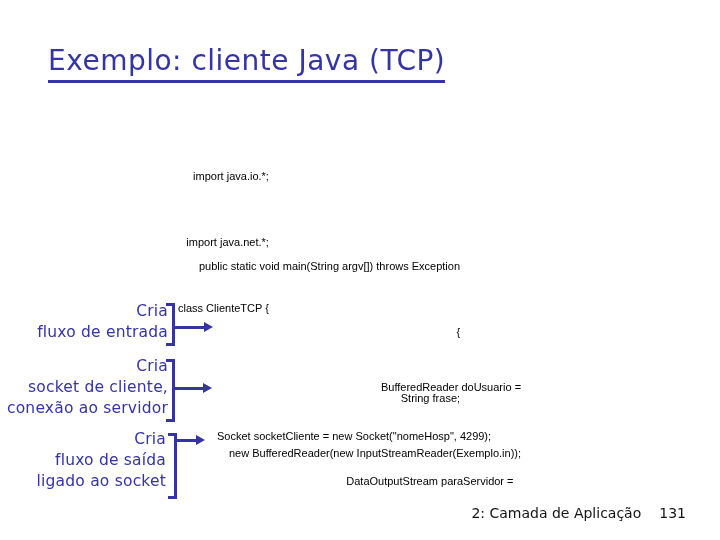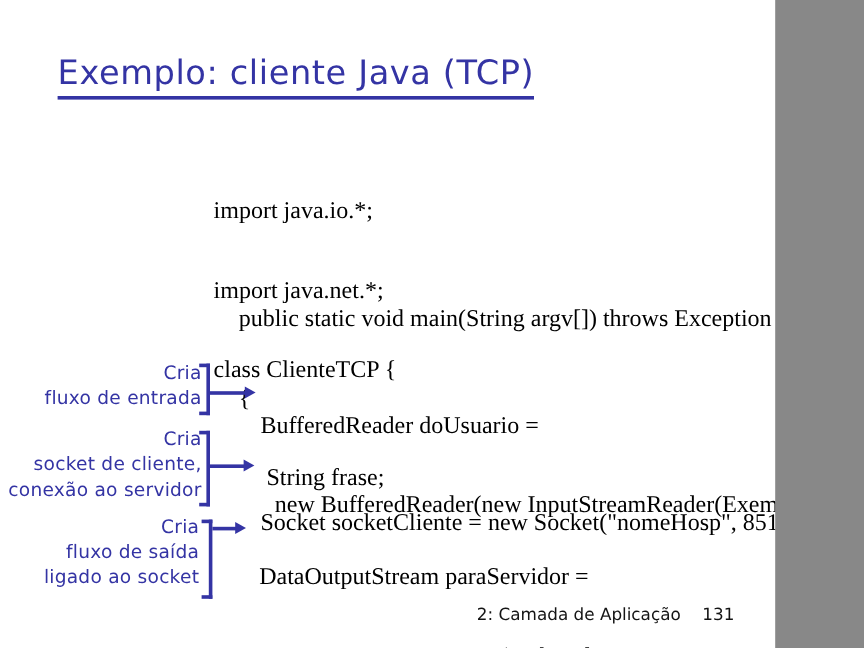--- a/index.html
+++ b/index.html
@@ -5,48 +5,49 @@
   :root{
     --accent:#3434a4;
     --code:#000000;
     --footer:#141414;
     --bg:#ffffff;
   }
   *{margin:0;padding:0;box-sizing:border-box;}
   html,body{background:#888;}
   .slide{
     position:relative;
-    width:646px;height:540px;
+    width:720px;height:540px;
     background:var(--bg);
     overflow:hidden;
     font-family:"Liberation Sans", sans-serif;
   }
   
   .title{
     position:absolute;left:48px;top:44px;
     font-family:"DejaVu Sans", sans-serif;
     font-size:28px;font-weight:500;
     letter-spacing:0.5px;
     color:var(--accent);
     border-bottom:3px solid var(--accent);
     padding-bottom:3px;
   }
   
   .code{
     position:absolute;
-    font-family:Liberation Serif, serif;
-    font-size:20px;line-height:22px;
+    font-family:Liberation Sans, sans-serif;
+    font-size:11px;line-height:22px;
     color:var(--code);
     white-space:pre;
+    text-align:right;
   }
   .code .ind1{padding-left:23px;}
   .code .ind2{padding-left:12px;}
   .b1{left:178px;top:121px;}
   .b2{left:199px;top:211px;}
-  .b3{left:217px;top:300px;}
+  .b3{left:217px;top:332px;}
   .b4{left:217px;top:381px;}
   .b5{left:216px;top:426px;}
   
   .ann{
     position:absolute;
     width:200px;
     text-align:right;
     font-family:"DejaVu Sans", sans-serif;
     font-size:15.5px;line-height:21px;
     color:var(--accent);
@@ -108,21 +109,21 @@
     <div>{</div>
     <div class="ind1">String frase;</div>
   </div>
 
   <div class="code b3">
     <div>BufferedReader doUsuario =</div>
     <div class="ind2">new BufferedReader(new InputStreamReader(Exemplo.in));</div>
   </div>
 
   <div class="code b4">
-    <div>Socket socketCliente = new Socket("nomeHosp", 8517);</div>
+    <div>Socket socketCliente = new Socket("nomeHosp", 4299);</div>
   </div>
 
   <div class="code b5">
     <div>DataOutputStream paraServidor =</div>
     <div class="ind2">new DataOutputStream(socketCliente.getOutputStream());</div>
   </div>
 
   <div class="ann a1">
     <div>Cria</div>
     <div>fluxo de entrada</div>

